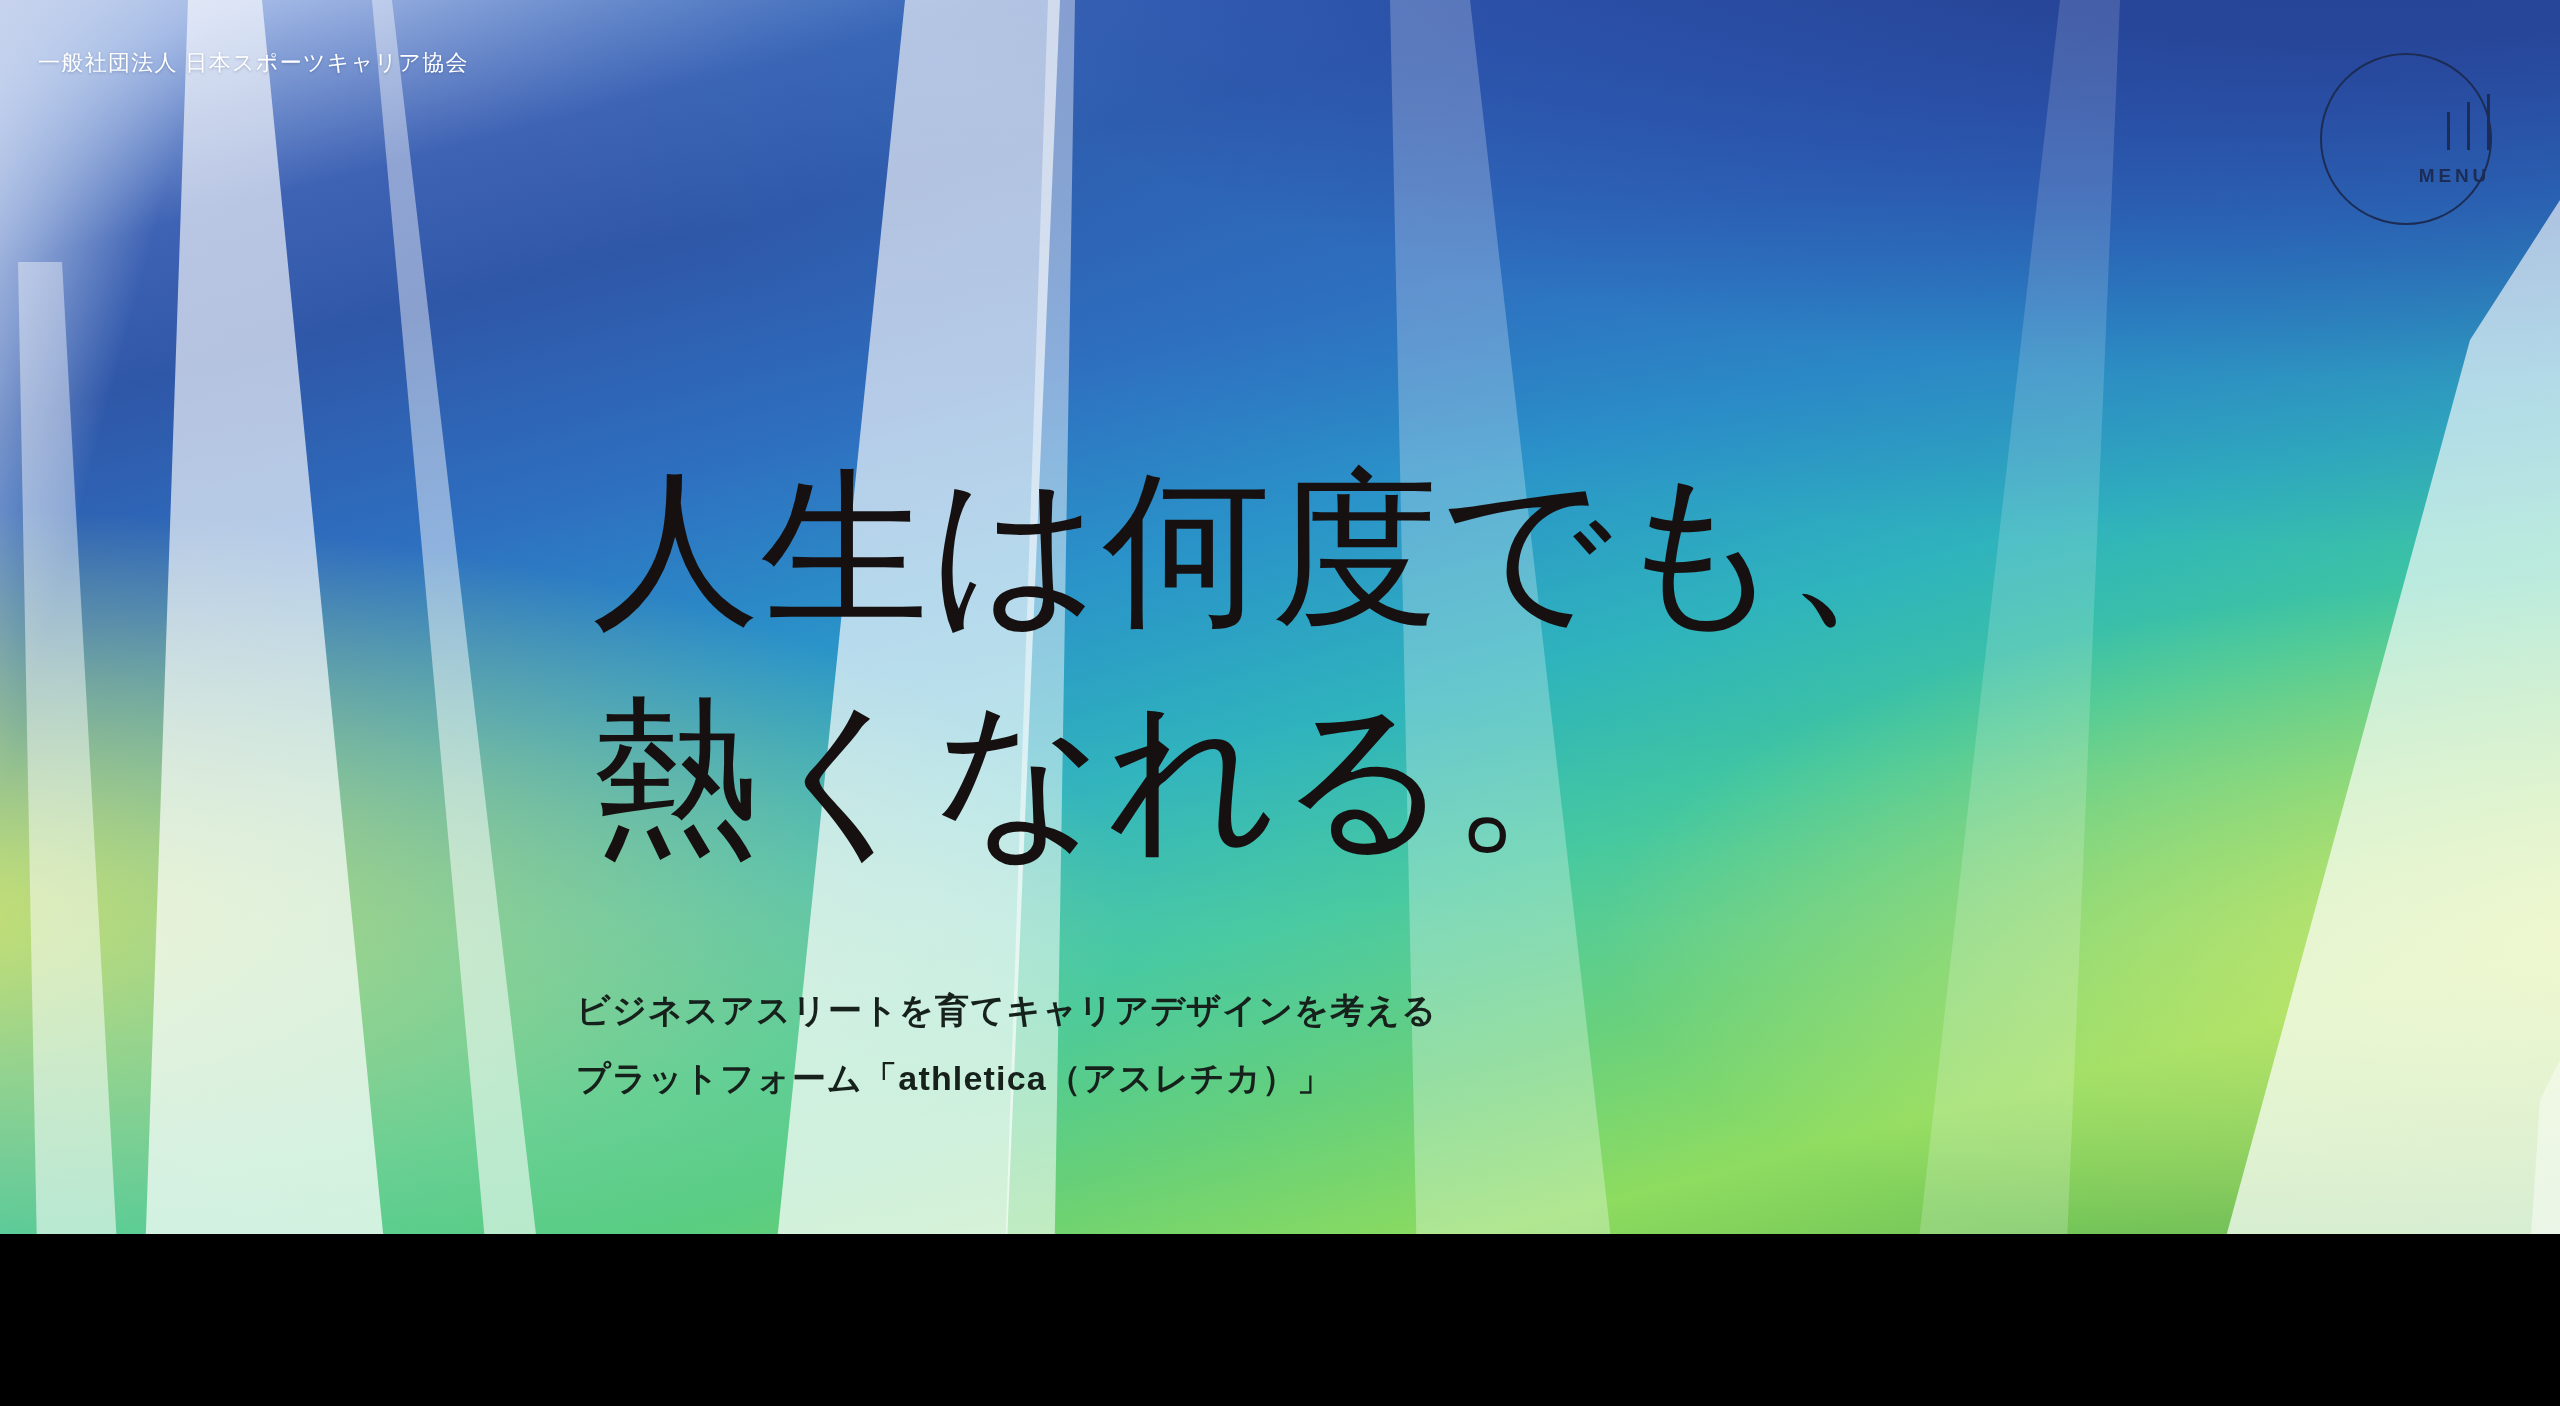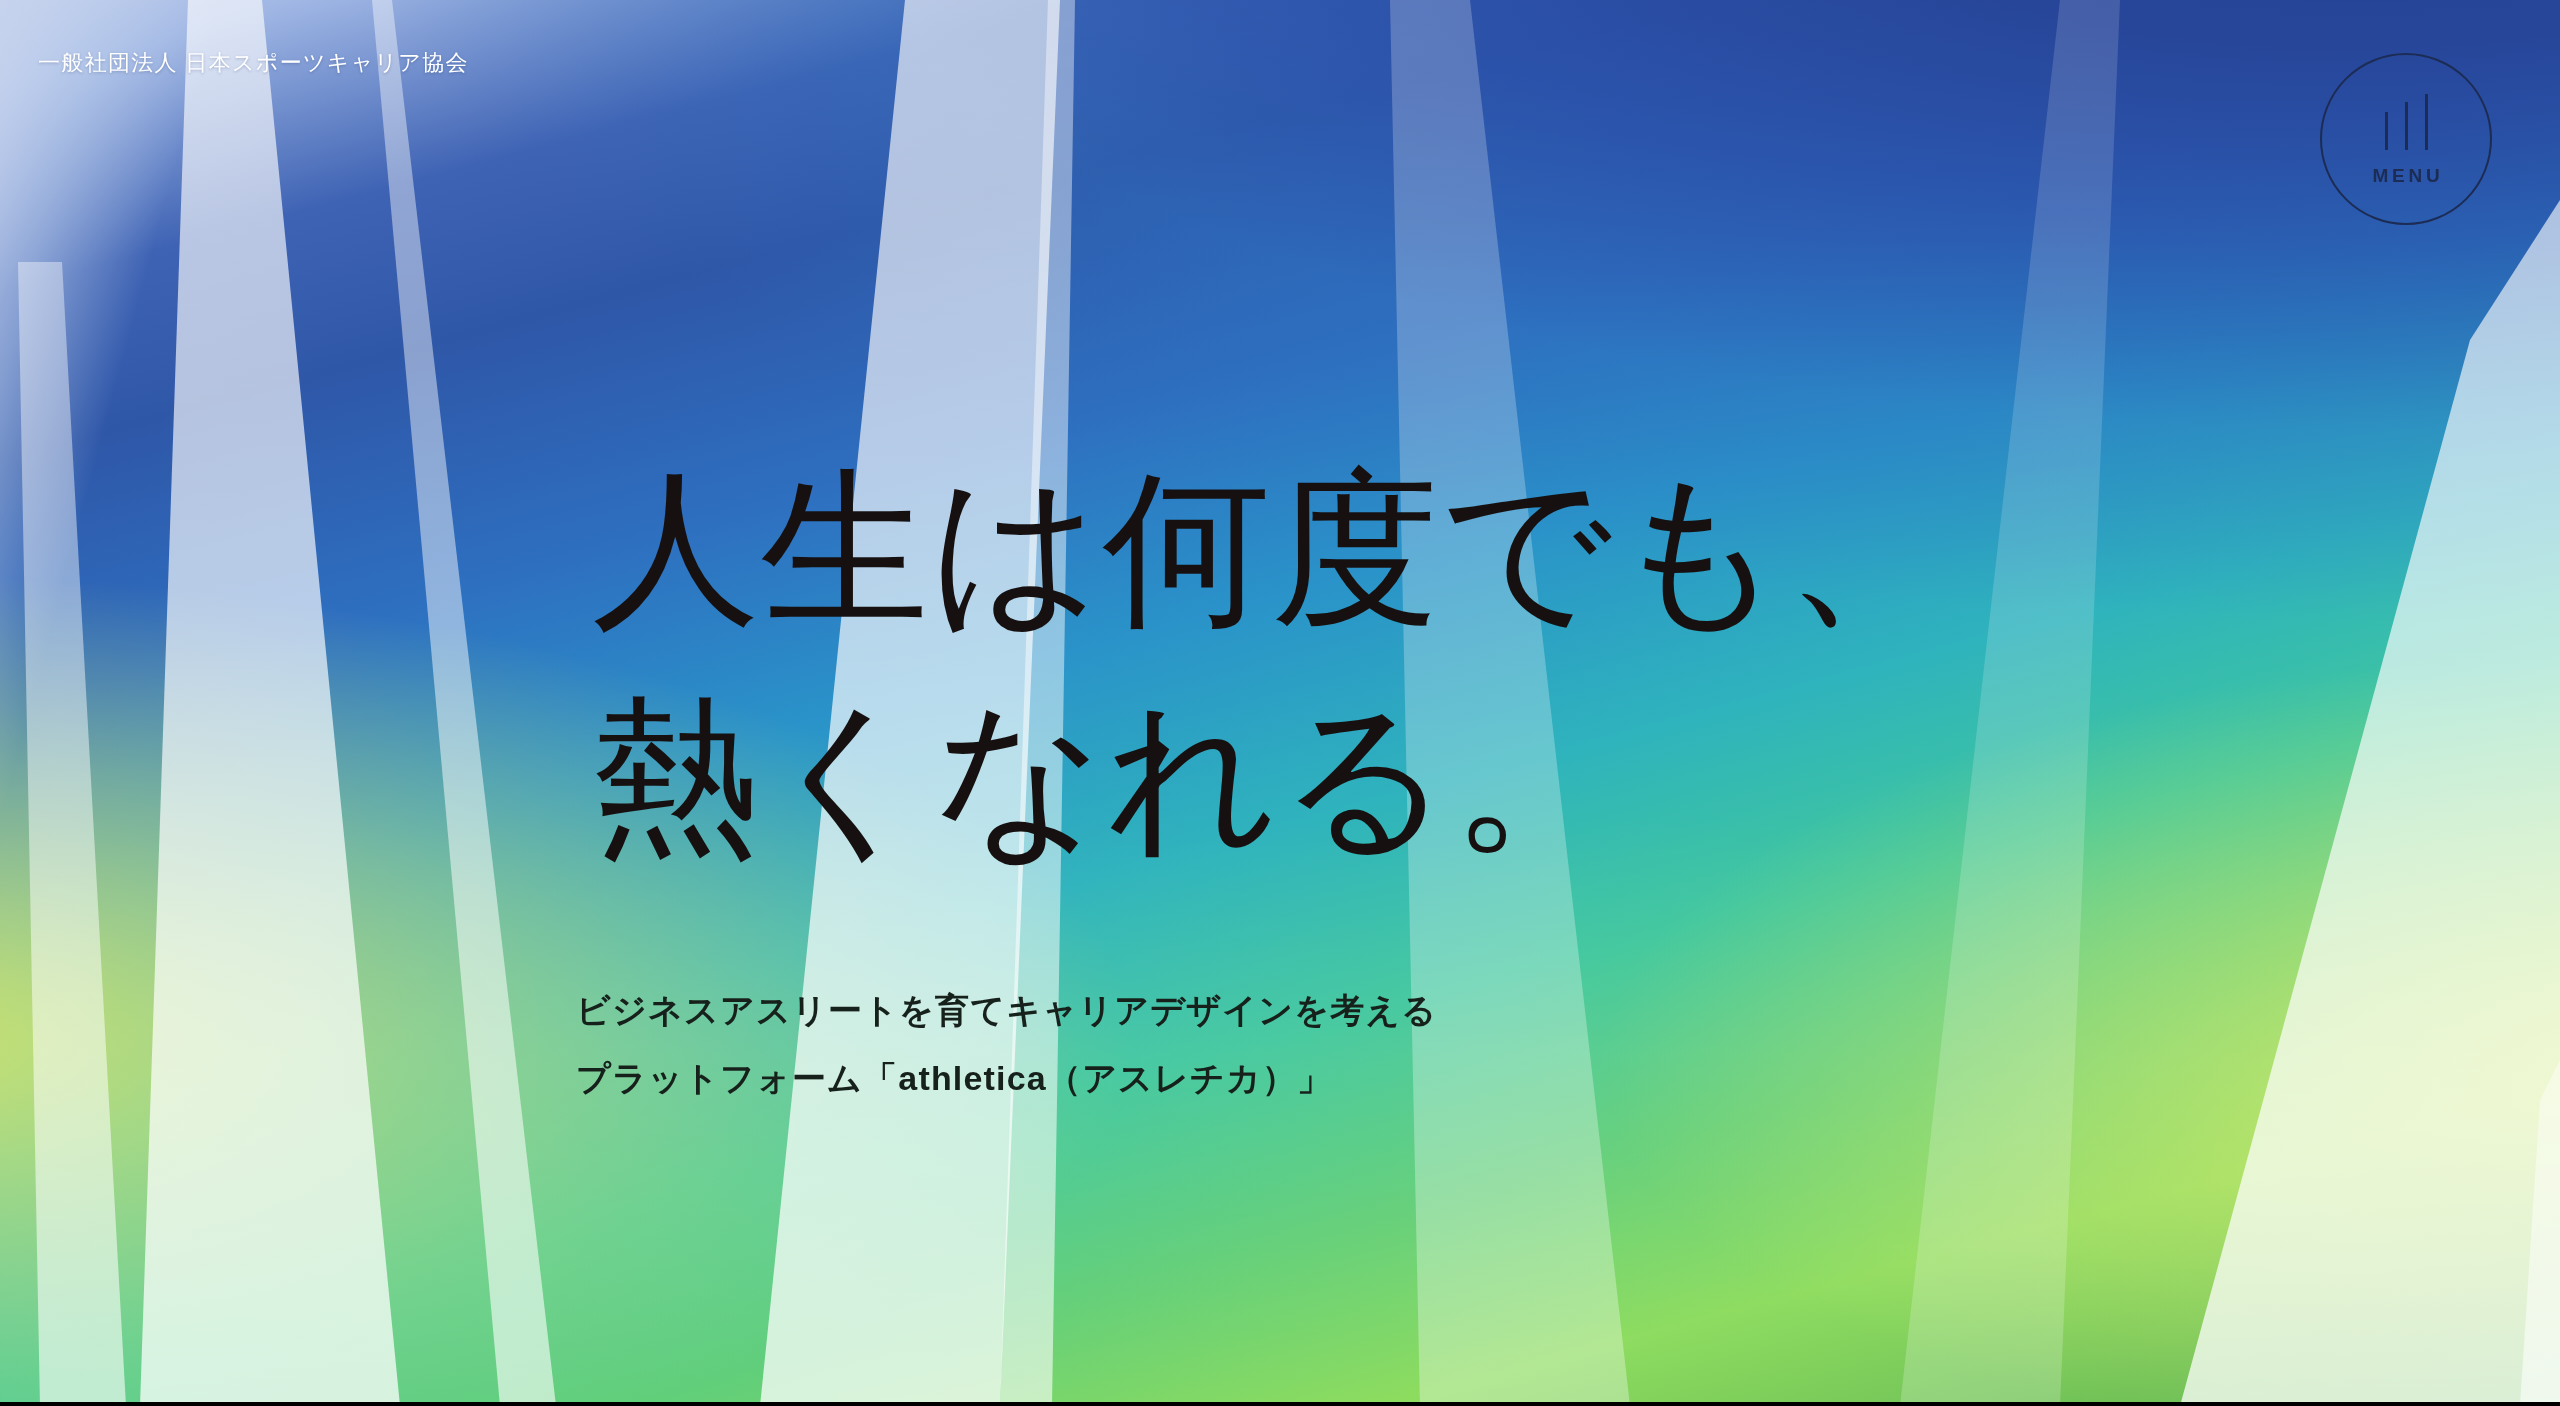--- a/index.html
+++ b/index.html
@@ -11,21 +11,21 @@
   body {
     width: 2560px;
     height: 1406px;
     overflow: hidden;
     font-family: "Liberation Sans", "DejaVu Sans", sans-serif;
   }
 
   #hero {
     position: relative;
     width: 2560px;
-    height: 1402px;
+    height: 1234px;
     overflow: hidden;
     isolation: isolate;
   }
 
   
   .bg-layer {
     position: absolute;
     inset: 0;
     z-index: 0;
   }
@@ -100,21 +100,21 @@
   .menu-button {
     position: absolute;
     right: 68px;
     top: 53px;
     width: 172px;
     height: 172px;
     border-radius: 50%;
     border: 2px solid #1c2c54;
     display: flex;
     flex-direction: column;
-    align-items: center;
+    align-items: flex-end;
     justify-content: center;
     cursor: pointer;
     box-sizing: border-box;
   }
   .menu-bars {
     display: flex;
     align-items: flex-end;
     gap: 17px;
     height: 56px;
     margin-bottom: 16px;

